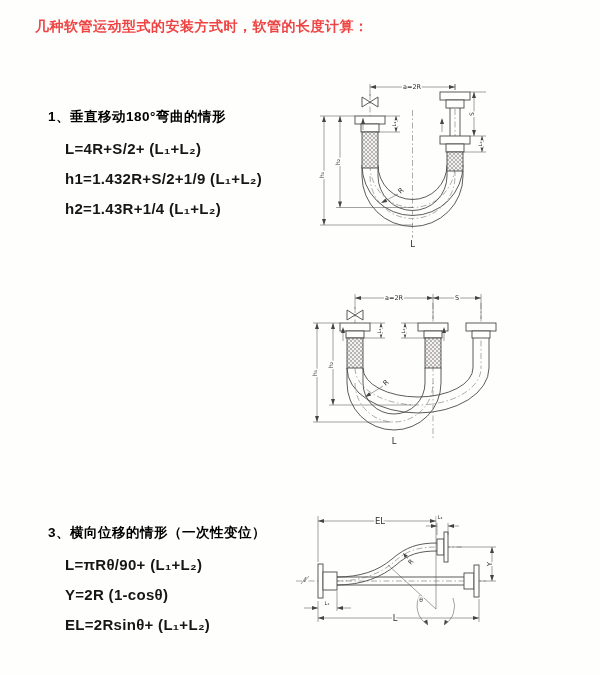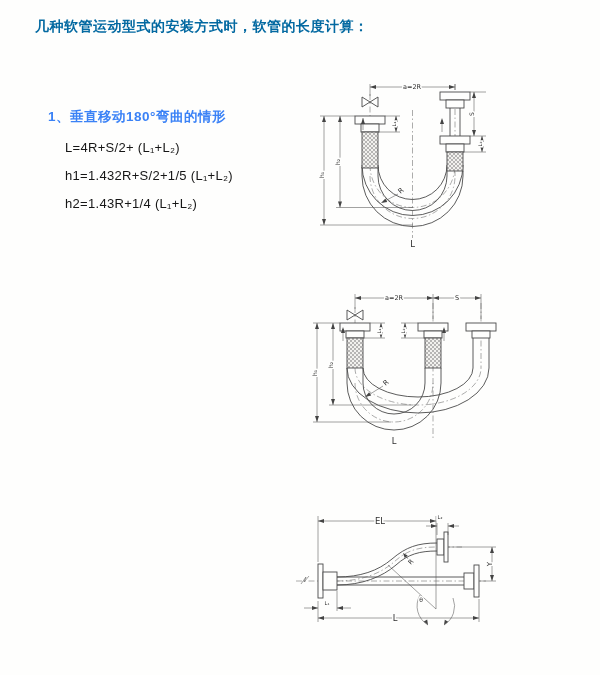--- a/index.html
+++ b/index.html
@@ -3,26 +3,26 @@
 <meta charset="utf-8">
 <style>
   html,body{margin:0;padding:0;background:#ffffff;}
   .page{
     position:relative;width:600px;height:675px;background:#fefefdff;
     font-family:"Liberation Sans","DejaVu Sans",sans-serif;color:#111;
     overflow:hidden;border-bottom:2px solid #d9d9d6;
   }
   .title{
     position:absolute;left:35px;top:18px;font-size:14px;font-weight:700;
-    letter-spacing:.5px;color:#0369a1;
+    letter-spacing:.5px;color:#ef4444;
   }
   .section{position:absolute;left:48px;}
-  .heading{font-size:13.5px;font-weight:700;letter-spacing:.5px;color:#3b82f6;}
+  .heading{font-size:13.5px;font-weight:700;letter-spacing:.5px;color:#000000;}
   .formula{
-    font-size:13px;font-weight:400;letter-spacing:.3px;color:#161616;
+    font-size:15px;font-weight:700;letter-spacing:.3px;color:#161616;
     padding-left:17px;margin-top:13px;white-space:pre;
   }
   .formula.first{margin-top:14px;}
   .diagram{position:absolute;}
   svg{display:block;}
   svg text{fill:#2e2e2e;stroke:#fefefd;stroke-width:3px;paint-order:stroke;
     font-family:"DejaVu Sans","Liberation Sans",sans-serif;}
   .ln{stroke:#4a4a4a;stroke-width:.9;fill:none;}
   .thin{stroke:#555;stroke-width:.55;fill:none;}
   .dash{stroke:#666;stroke-width:.55;fill:none;stroke-dasharray:6 2.5 1.5 2.5;}
@@ -33,25 +33,31 @@
 </head>
 <body>
 
 <div class="page">
 
   <div class="title">几种软管运动型式的安装方式时，软管的长度计算：</div>
 
   <div class="section" style="top:108px">
     <div class="heading">1、垂直移动180°弯曲的情形</div>
     <div class="formula first">L=4R+S/2+ (L₁+L₂)</div>
-    <div class="formula">h1=1.432R+S/2+1/5 (L₁+L₂)</div>
+    <div class="formula">h1=1.432R+S/2+1/9 (L₁+L₂)</div>
     <div class="formula">h2=1.43R+1/4 (L₁+L₂)</div>
   </div>
 
 
+  <div class="section" style="top:524px">
+    <div class="heading">3、横向位移的情形（一次性变位）</div>
+    <div class="formula first">L=πRθ/90+ (L₁+L₂)</div>
+    <div class="formula">Y=2R (1-cosθ)</div>
+    <div class="formula">EL=2Rsinθ+ (L₁+L₂)</div>
+  </div>
 
   <div class="diagram" style="left:310px;top:70px;width:280px;height:190px">
   <svg width="280" height="190" viewBox="0 0 280 190">
     <defs>
       <pattern id="braid1" width="4" height="4" patternUnits="userSpaceOnUse">
         <rect width="4" height="4" fill="#f2f1ee"></rect>
         <path d="M0 4 L4 0 M0 0 L4 4" stroke="#8d8d8d" stroke-width="0.6" fill="none"></path>
       </pattern>
     </defs>
 

